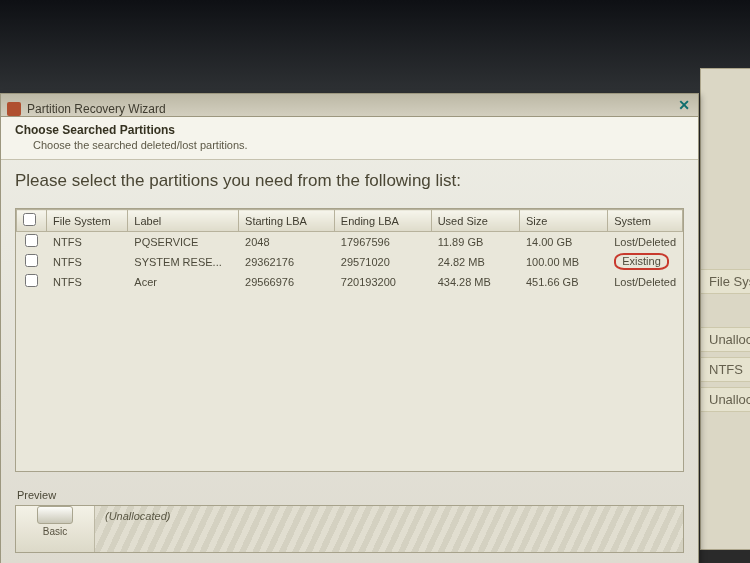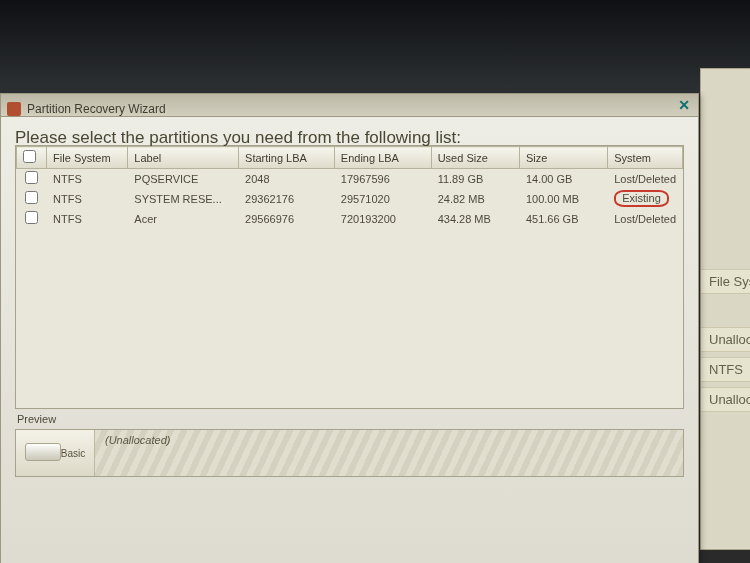--- a/index.html
+++ b/index.html
@@ -96,21 +96,21 @@
     padding: 14px 14px 0;
   }
   .instr1, .instr2 {
     color: #4a4634;
     font-size: 17px;
     line-height: 14px;
   }
 
   
   .grid-wrap {
-    margin-top: 0;
+    margin-top: 20px;
     border: 1px solid #a7a28b;
     background: #e9e7da;
     height: 262px;
     overflow: hidden;
   }
   table.grid {
     border-collapse: collapse;
     width: 100%;
     font-size: 11px;
     color: #4d4a3b;
@@ -134,41 +134,41 @@
   .red-circle {
     display: inline-block;
     border: 2px solid #c83a2d;
     border-radius: 10px / 7px;
     padding: 0 6px;
     line-height: 13px;
   }
 
   
   .preview-label {
-    margin-top: 4px;
+    margin-top: 17px;
     font-size: 11px;
     color: #4a4736;
     padding-left: 2px;
   }
   .preview-box {
     margin-top: 4px;
     border: 1px solid #a7a28b;
     height: 46px;
     background: #eeece0;
     display: flex;
     align-items: stretch;
   }
   .preview-disk {
     width: 78px;
     border-right: 1px solid #bcb8a4;
     background: linear-gradient(#f4f2e7,#dcd9c8);
     display: flex;
-    flex-direction: row;
+    flex-direction: column;
     align-items: center;
-    justify-content: center;
+    justify-content: flex-start;
     color: #575240;
     font-size: 10px;
   }
   .preview-disk .disk-icon {
     width: 34px; height: 16px;
     background: linear-gradient(#fdfdfa,#c9c7b7);
     border: 1px solid #a9a58f;
     border-radius: 3px;
     margin-bottom: 2px;
   }
@@ -204,20 +204,24 @@
 </div>
 
 <div class="wizard">
 
   <div class="titlebar">
     <span class="app-icon"></span>
     <span>Partition Recovery Wizard</span>
     <span class="close">✕</span>
   </div>
 
+  <div class="header-area">
+    <div class="h-title">Choose Searched Partitions</div>
+    <div class="h-sub">Choose the searched deleted/lost partitions.</div>
+  </div>
 
   <div class="body-area">
     <div class="instr1">Please select the partitions you need from the following list:</div>
 
     <div class="grid-wrap">
       <table class="grid">
         <thead>
           <tr>
             <th class="chkcell">
               <input type="checkbox" style="">

